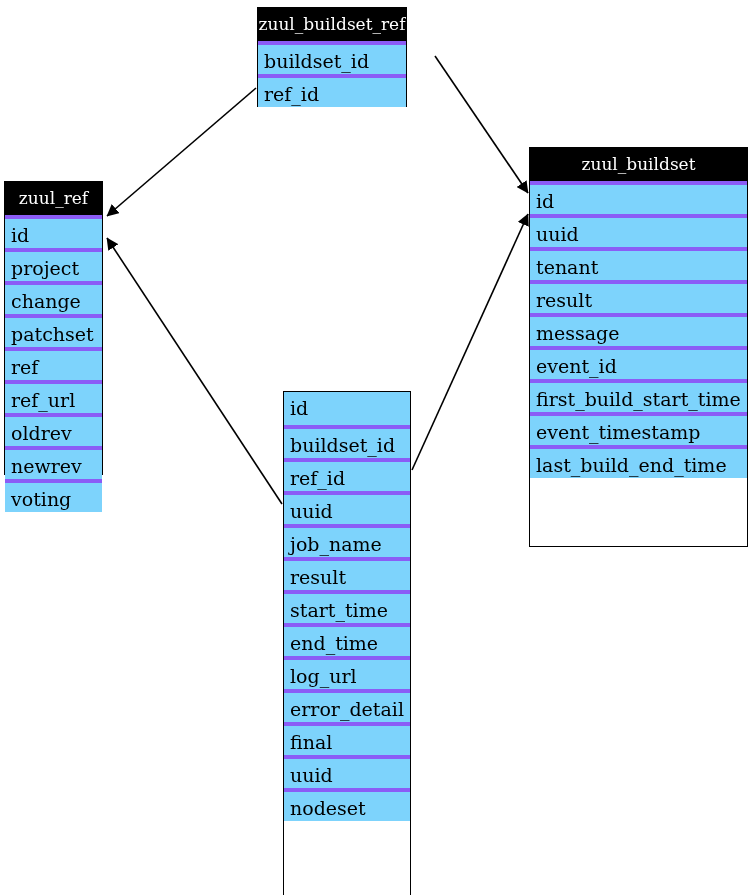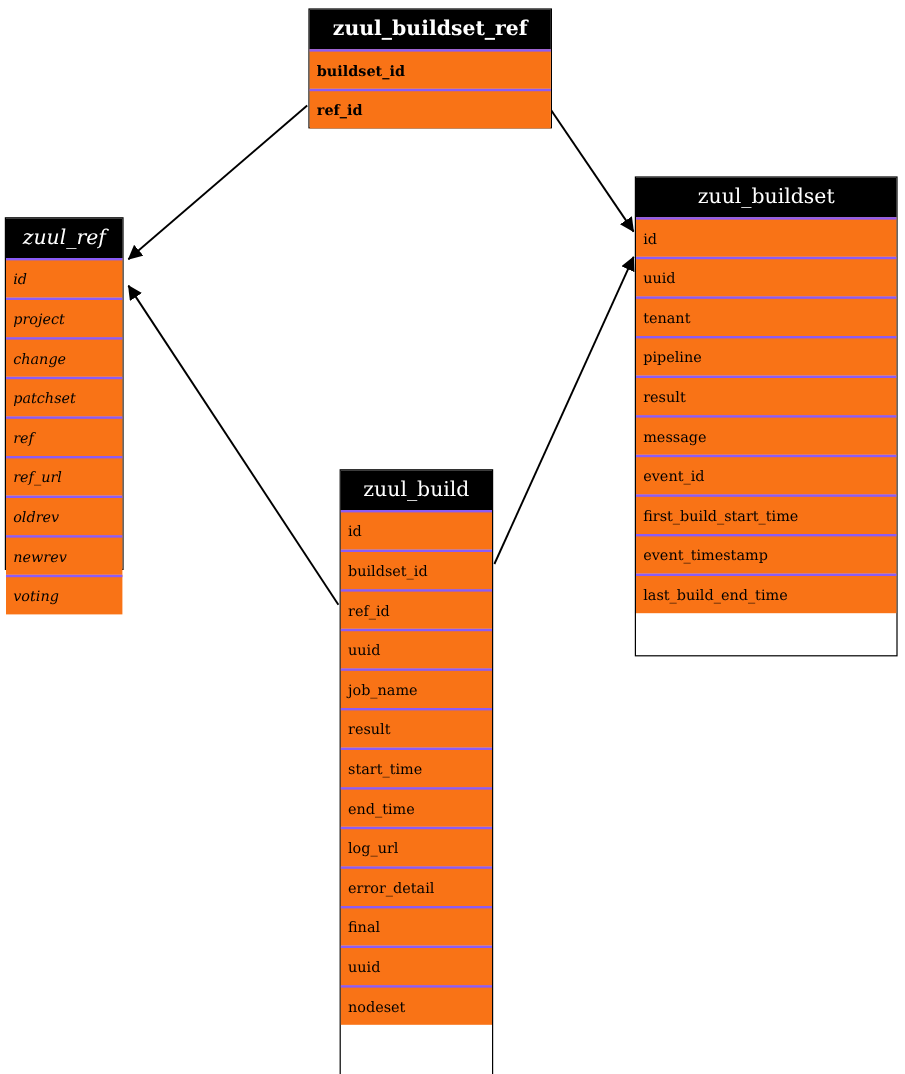--- a/index.html
+++ b/index.html
@@ -38,38 +38,38 @@
     color: #ffffff;
     text-align: center;
     font-size: 17px;
     line-height: 32px;
     height: 33px;
     box-sizing: border-box;
     white-space: nowrap;
     overflow: hidden;
   }
   .entity-field {
-    border-top: 2px solid #8b5cf6;
+    border-top: 4px solid #8b5cf6;
     color: #000000;
-    font-size: 12px;
+    font-size: 19px;
     line-height: 32px;
     height: 33px;
     padding-left: 6px;
     box-sizing: border-box;
     white-space: nowrap;
     overflow: hidden;
-    background: #f97316;
+    background: #7dd3fc;
   }
   .entity-field:first-of-type {
     border-top: none;
   }
 
   
-  #ent-zuul_buildset_ref { left: 257px; top: 7px;   width: 203px; height: 100px; font-weight: bold; }
-  #ent-zuul_ref          { left: 4px;   top: 181px; width: 99px;  height: 294px; font-style: italic; }
+  #ent-zuul_buildset_ref { left: 257px; top: 7px;   width: 150px; height: 100px; }
+  #ent-zuul_ref          { left: 4px;   top: 181px; width: 99px;  height: 294px; }
   #ent-zuul_buildset     { left: 529px; top: 147px; width: 219px; height: 400px; }
   #ent-zuul_build        { left: 283px; top: 391px; width: 128px; height: 531px; }
 </style>
 </head>
 <body>
 
 <div id="canvas">
 
   <svg id="edges" viewBox="0 0 754 895" width="754" height="895">
     <defs>
@@ -112,31 +112,29 @@
     <div class="entity-field">oldrev</div>
     <div class="entity-field">newrev</div>
     <div class="entity-field">voting</div>
   </div>
 
   <div class="entity" id="ent-zuul_buildset">
     <div class="entity-title">zuul_buildset</div>
     <div class="entity-field">id</div>
     <div class="entity-field">uuid</div>
     <div class="entity-field">tenant</div>
-    <div class="entity-field">pipeline</div>
     <div class="entity-field">result</div>
     <div class="entity-field">message</div>
     <div class="entity-field">event_id</div>
     <div class="entity-field">first_build_start_time</div>
     <div class="entity-field">event_timestamp</div>
     <div class="entity-field">last_build_end_time</div>
   </div>
 
   <div class="entity" id="ent-zuul_build">
-    <div class="entity-title">zuul_build</div>
     <div class="entity-field">id</div>
     <div class="entity-field">buildset_id</div>
     <div class="entity-field">ref_id</div>
     <div class="entity-field">uuid</div>
     <div class="entity-field">job_name</div>
     <div class="entity-field">result</div>
     <div class="entity-field">start_time</div>
     <div class="entity-field">end_time</div>
     <div class="entity-field">log_url</div>
     <div class="entity-field">error_detail</div>

